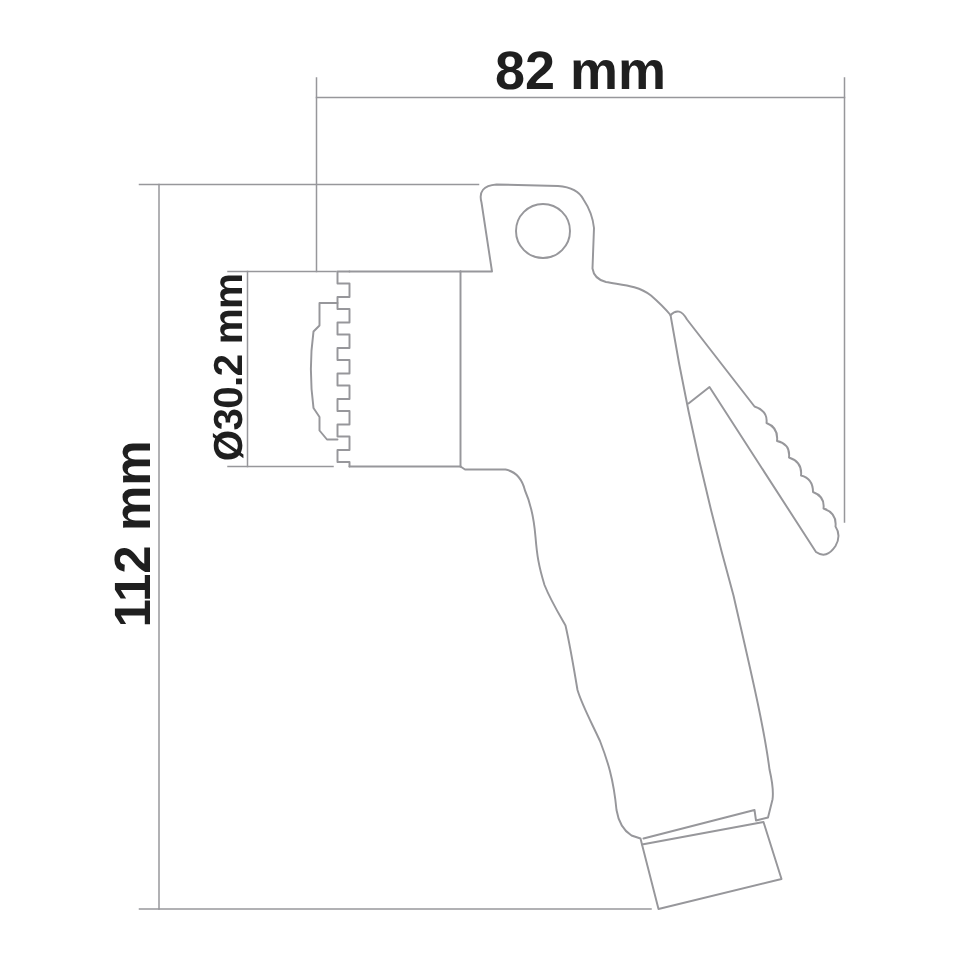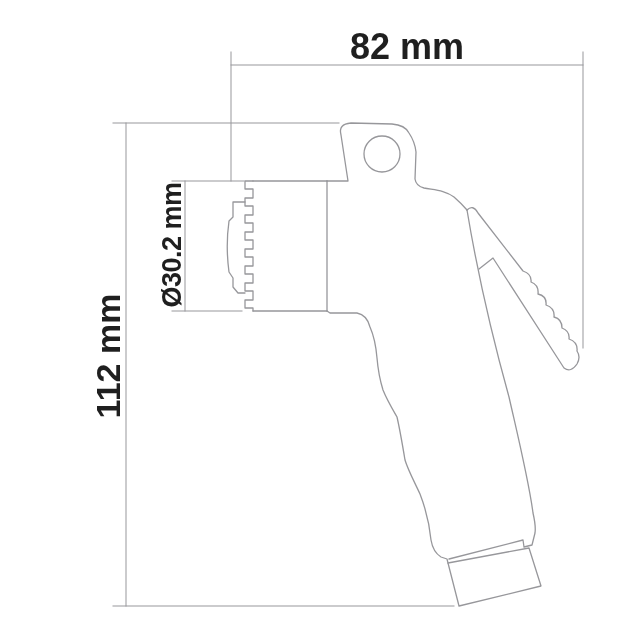--- a/index.html
+++ b/index.html
@@ -2,21 +2,21 @@
 <html><head>
 <meta charset="utf-8">
 <style>
   html,body{margin:0;padding:0;}
   body{
     width:640px;height:640px;
     background:#ffffff;
     font-family:"Liberation Sans","DejaVu Sans",sans-serif;
     overflow:hidden;position:relative;
   }
-  .stage{position:absolute;inset:0;padding-left:20px;}
+  .stage{position:absolute;inset:0;}
   svg{display:block;}
   .dim-label{font-weight:bold;}
 </style>
 </head>
 <body>
 
 <div class="stage">
 <svg width="640" height="640" viewBox="0 0 640 640">
 
   <g fill="none" stroke-width="1" stroke-linecap="square" stroke="#97979b">

